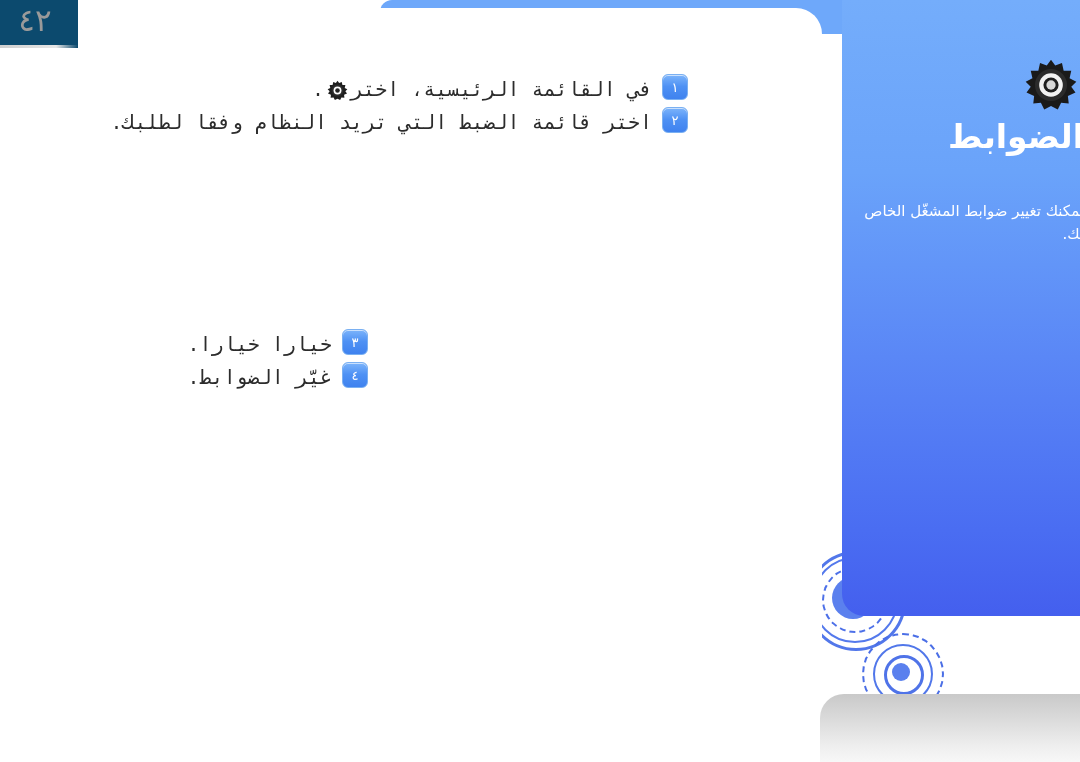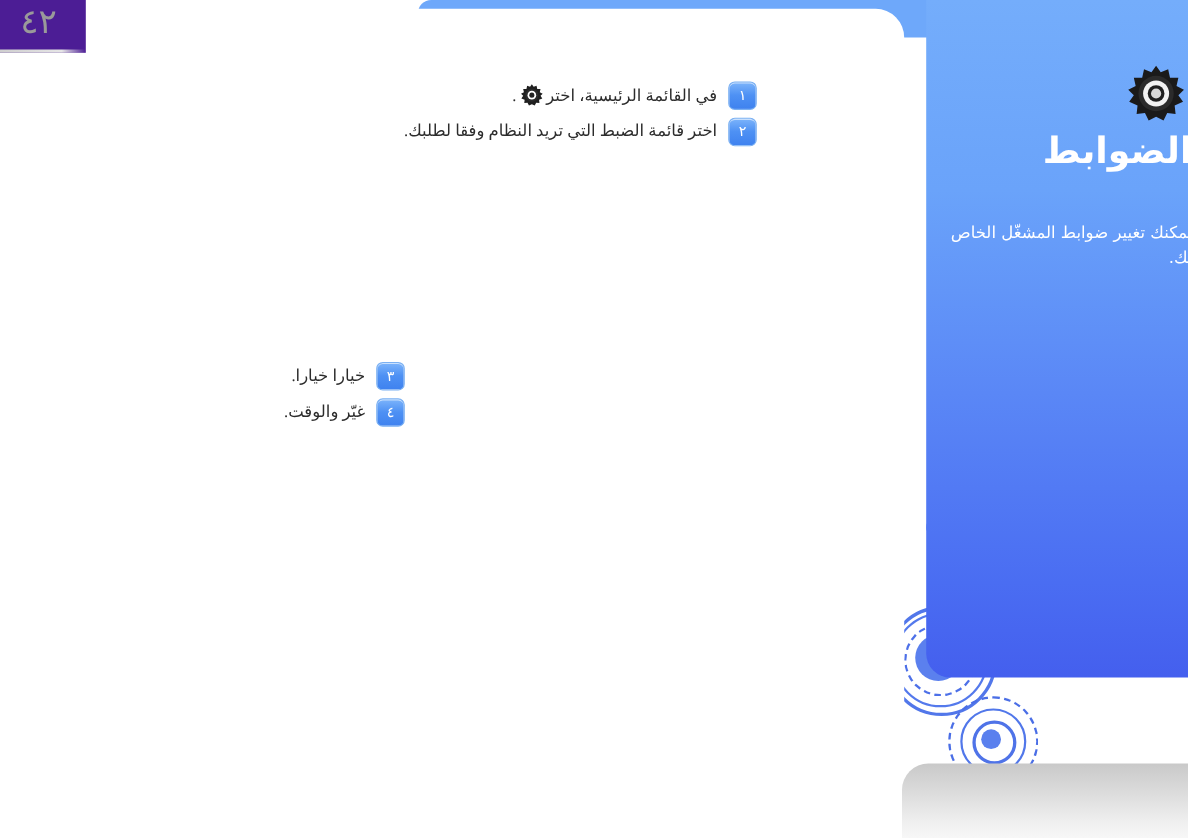--- a/index.html
+++ b/index.html
@@ -42,21 +42,21 @@
     z-index: 3;
   }
 
   
   .page-tab {
     position: absolute;
     left: 0px;
     top: 0px;
     width: 78px;
     height: 48px;
-    background: #4c1d95;
+    background: #0c4a6e;
     z-index: 6;
   }
   .page-tab .shadow-line {
     position: absolute;
     left: 0px;
     bottom: 0px;
     width: 78px;
     height: 3px;
     background: linear-gradient(to right, #cfcfcf 0%, #e6e6e6 72%, rgba(255,255,255,0) 100%);
     border-bottom-right-radius: 3px;
@@ -180,22 +180,22 @@
     font-size: 13px;
     font-family: "DejaVu Sans", sans-serif;
     display: flex;
     align-items: center;
     justify-content: center;
     flex: 0 0 auto;
     margin-left: 10px;
   }
   .step-text {
     color: #2c2c2c;
-    font-size: 15px;
-    font-family: Liberation Serif, serif;
+    font-size: 20px;
+    font-family: Liberation Mono, monospace;
     direction: rtl;
     text-align: right;
     line-height: 1.5;
     padding-top: 2px;
     white-space: nowrap;
   }
   .inline-gear {
     display: inline-block;
     vertical-align: -5px;
     width: 21px;
@@ -398,18 +398,18 @@
         <div class="badge">٣</div>
         <div class="step-text">خيارا خيارا.</div>
       </div>
     </div>
   </div>
 
   <div class="step" id="step4" style="z-index:5;">
     <div class="step-row-inner" style="justify-content:flex-start;">
       <div style="margin-right:320px; display:flex; flex-direction:row;">
         <div class="badge">٤</div>
-        <div class="step-text">غيّر والوقت.</div>
+        <div class="step-text">غيّر الضوابط.</div>
       </div>
     </div>
   </div>
 
 </div>
 
 </body></html>

